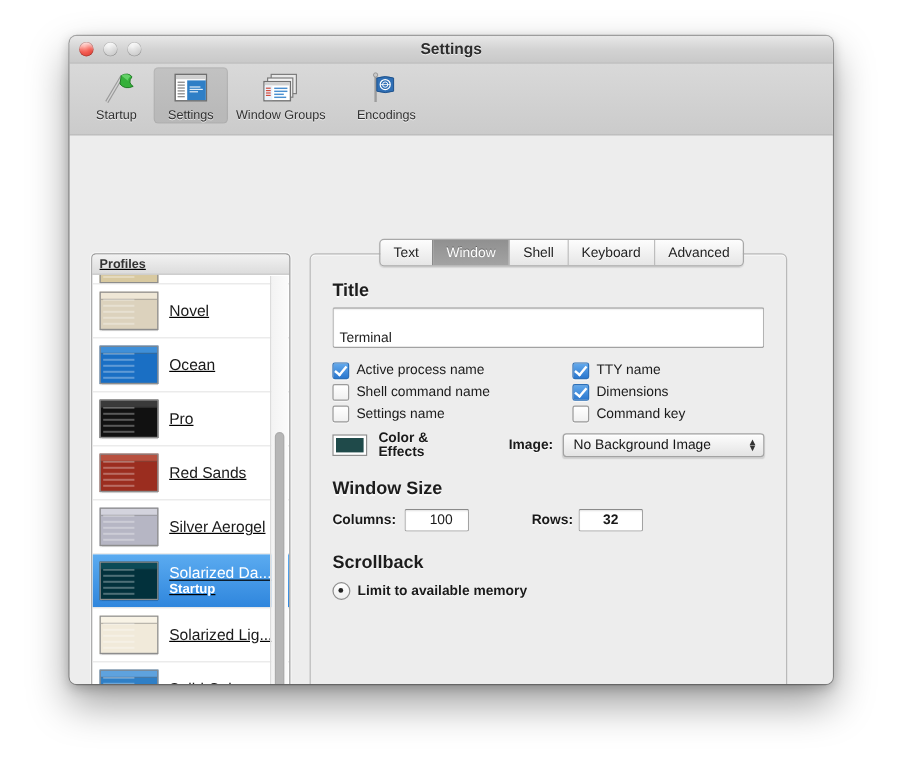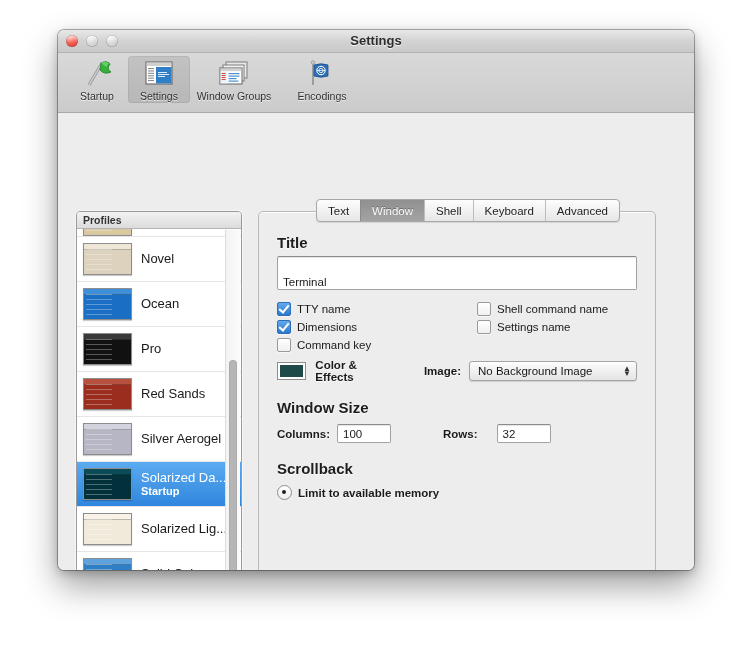--- a/index.html
+++ b/index.html
@@ -70,20 +70,21 @@
   .prof-panel {
     position: absolute;
     left: 18px; top: 98px;
     width: 166px; height: 387px;
     border: 1px solid #9a9a9a;
     border-radius: 4px;
     background: #fff;
     box-sizing: border-box;
     overflow: hidden;
     box-shadow: 0 0 0 1px rgba(255,255,255,0.5);
+    text-decoration: underline;
   }
   .prof-header {
     height: 17px;
     background: linear-gradient(to bottom, #f2f2f2, #dcdcdc);
     border-bottom: 1px solid #b4b4b4;
     font-size: 10.5px; font-weight: bold; color: #333;
     padding: 2px 0 0 6px; box-sizing: border-box;
   }
   .prof-scroll {
     position: relative;
@@ -230,21 +231,21 @@
     box-shadow: 0 1px 1px rgba(0,0,0,0.12), inset 0 1px 0 #fff;
     display: flex; align-items: center; justify-content: space-between;
     padding: 0 5px 0 8px; box-sizing: border-box;
     font-size: 11.5px; color: #161616;
   }
   .arrows { display: flex; flex-direction: column; line-height: 5px; font-size: 8px; color: #333; }
   .numfield {
     height: 19px; width: 54px;
     border: 1px solid #a2a2a2; border-top-color: #8b8b8b;
     border-radius: 2px; background: #fff;
-    box-sizing: border-box; padding: 0 5px; line-height: 18px;
+    box-sizing: border-box; padding: 0 20px; line-height: 18px;
     font-size: 11.5px; color: #1a1a1a;
     box-shadow: inset 0 1px 1px rgba(0,0,0,0.10);
   }
   .numfield.disabled { color: #a0a0a0; background: #f4f4f4; }
   .radio {
     width: 13px; height: 13px; margin-right: 6px;
     border-radius: 50%; flex: 0 0 auto; position: relative;
     border: 1px solid #9b9b9b;
     background: linear-gradient(to bottom, #ffffff, #eeeeee);
   }
@@ -436,20 +437,24 @@
 
     <div class="content">
       <div class="pane">
 
         <div class="sec-label">Title</div>
         <div class="field">Terminal</div>
 
         <div class="checkgrid" id="checkgrid">
             <div class="ck">
               <div class="box on"></div>
+              <span>Active process name</span>
+            </div>
+            <div class="ck">
+              <div class="box on"></div>
               <span>TTY name</span>
             </div>
             <div class="ck">
               <div class="box"></div>
               <span>Shell command name</span>
             </div>
             <div class="ck">
               <div class="box on"></div>
               <span>Dimensions</span>
             </div>
@@ -476,21 +481,21 @@
                 <span>▼</span>
               </span>
           </div>
         </div>
 
         <div class="sec-label" style="margin-top:16px;">Window Size</div>
         <div class="row" style="margin-top:8px;">
           <div class="lbl b">Columns:</div>
           <div class="numfield" style="margin-left:7px;">100</div>
           <div class="lbl b" style="margin-left:52px;">Rows:</div>
-          <div class="numfield" style="margin-left:19px;">32</div>
+          <div class="numfield" style="margin-left:4px;font-weight:bold;">32</div>
         </div>
 
         <div class="sec-label" style="margin-top:17px;">Scrollback</div>
         <div class="row" style="margin-top:8px;">
           <div class="radio on"></div>
           <div class="lbl b">Limit to available memory</div>
         </div>
 
       </div>
 

